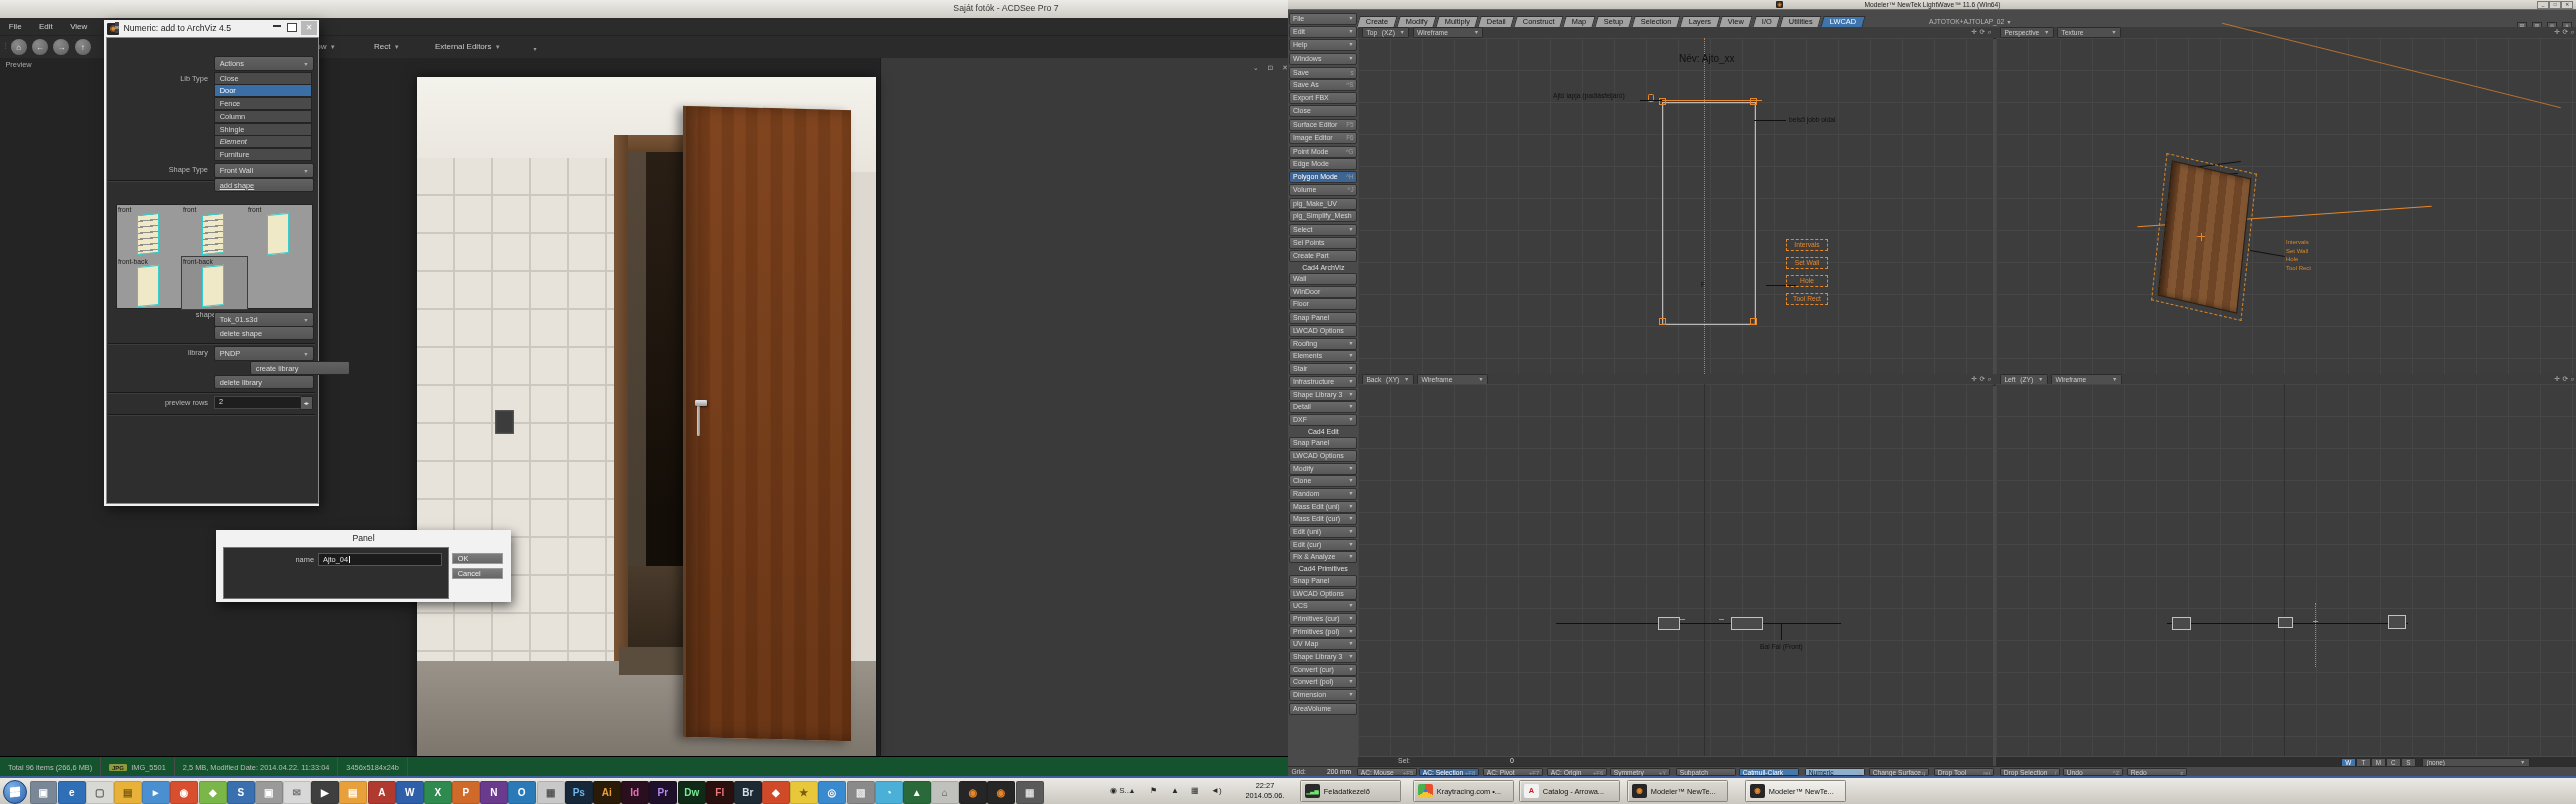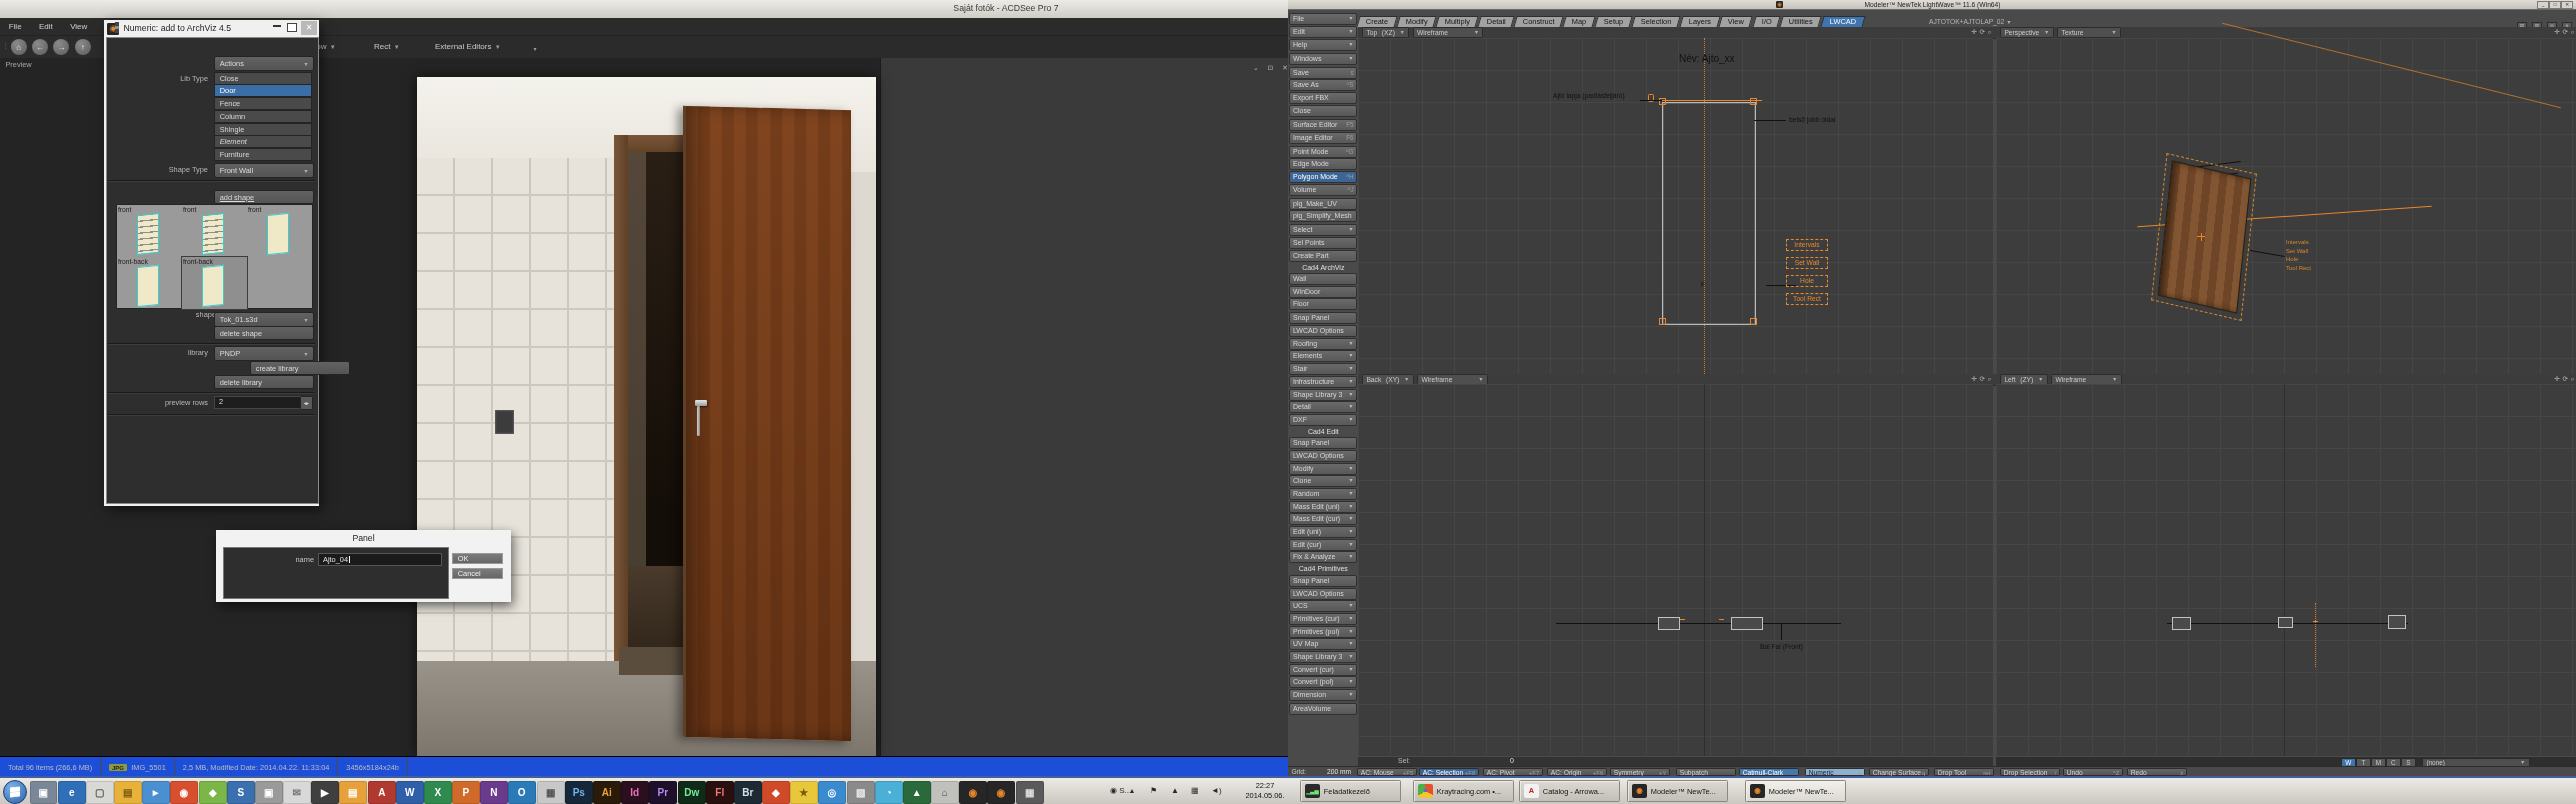--- a/index.html
+++ b/index.html
@@ -21,21 +21,21 @@
   .tb-dd{color:#9a9a9a;font-size:6px;margin-left:3.4px;}
   #acd-preview-label{left:5.4px;top:60px;font-size:7.4px;color:#a8a8a8;}
   #acd-main{left:0;top:58px;width:1288px;height:698px;background:#242424;}
   #acd-rightpane{left:880px;top:58px;width:408px;height:698px;background:#3a3a3a;border-left:0.7px solid #1c1c1c;}
   .pane-mini{color:#b5b5b5;font-size:6.7px;margin-left:6px;}
 
   
   #photo{left:417px;top:77px;width:459px;height:679px;background:#ddd8d0;overflow:hidden;box-shadow:0 0 12px rgba(0,0,0,.6);}
   .ph{position:absolute;}
 
-  #acd-status{left:0;top:756px;width:1288px;height:20px;background:#1d4ed8;border-top:0.7px solid #000;color:#bdbdbd;font-size:7.4px;}
+  #acd-status{left:0;top:756px;width:1288px;height:20px;background:#14532d;border-top:0.7px solid #000;color:#bdbdbd;font-size:7.4px;}
   .st-seg{display:inline-flex;align-items:center;height:20px;padding:0 8px;border-right:0.7px solid #4a4a4a;}
   .jpg-badge{background:#8f9a3a;color:#1c1c1c;font-size:6px;font-weight:bold;padding:0.7px 2.7px;border-radius:1.3px;margin-right:4.7px;}
 
   
   #numdlg{left:104px;top:20px;width:215px;height:486px;background:#f0f0f0;box-shadow:2.7px 4px 12px rgba(0,0,0,.55);}
   #numdlg-titlebar{left:0;top:0;width:215px;height:17.4px;}
   #numdlg-icon{left:3.4px;top:2.7px;width:12px;height:12px;background:#262626;border-radius:1.3px;color:#e8872a;font-size:8.7px;text-align:center;line-height:11.4px;}
   #numdlg-icon i{position:absolute;right:0;top:-0.7px;font-style:normal;font-size:4px;color:#fff;background:#444;padding:0 0.7px;}
   #numdlg-title{left:19.5px;top:3.4px;font-size:8.7px;color:#1c1c1c;}
   #numdlg-min{left:169px;top:5.4px;width:8px;height:2px;background:#333;}
@@ -226,21 +226,21 @@
           <div class="lib-row" style="top: 85px;">Shingle</div>
           <div class="lib-row" style="top: 97px; font-style: italic;">Element</div>
           <div class="lib-row" style="top: 110px;">Furniture</div>
         </div>
       <div class="dlg-label" style="left:0;top:127px;">Shape Type</div>
       <div class="dlg-btn dlg-dd" style="left:107px;top:125px;width:89px;height:12.7px;">
         <span>Front Wall</span>
           <span class="dd-arrow">▼</span>
         </div>
       <div class="dlg-sep" style="top:142px;"></div>
-      <div class="dlg-btn" style="left:107px;top:152px;width:89px;height:12px;text-decoration:underline;">add shape</div>
+      <div class="dlg-btn" style="left:107px;top:140px;width:89px;height:12px;text-decoration:underline;">add shape</div>
       <div id="thumbs" class="abs">
           <div class="thumb">
             <div class="thumb-label">front</div>
             <div class="mini-door striped"></div>
           </div>
           <div class="thumb">
             <div class="thumb-label">front</div>
             <div class="mini-door striped"></div>
           </div>
           <div class="thumb">

